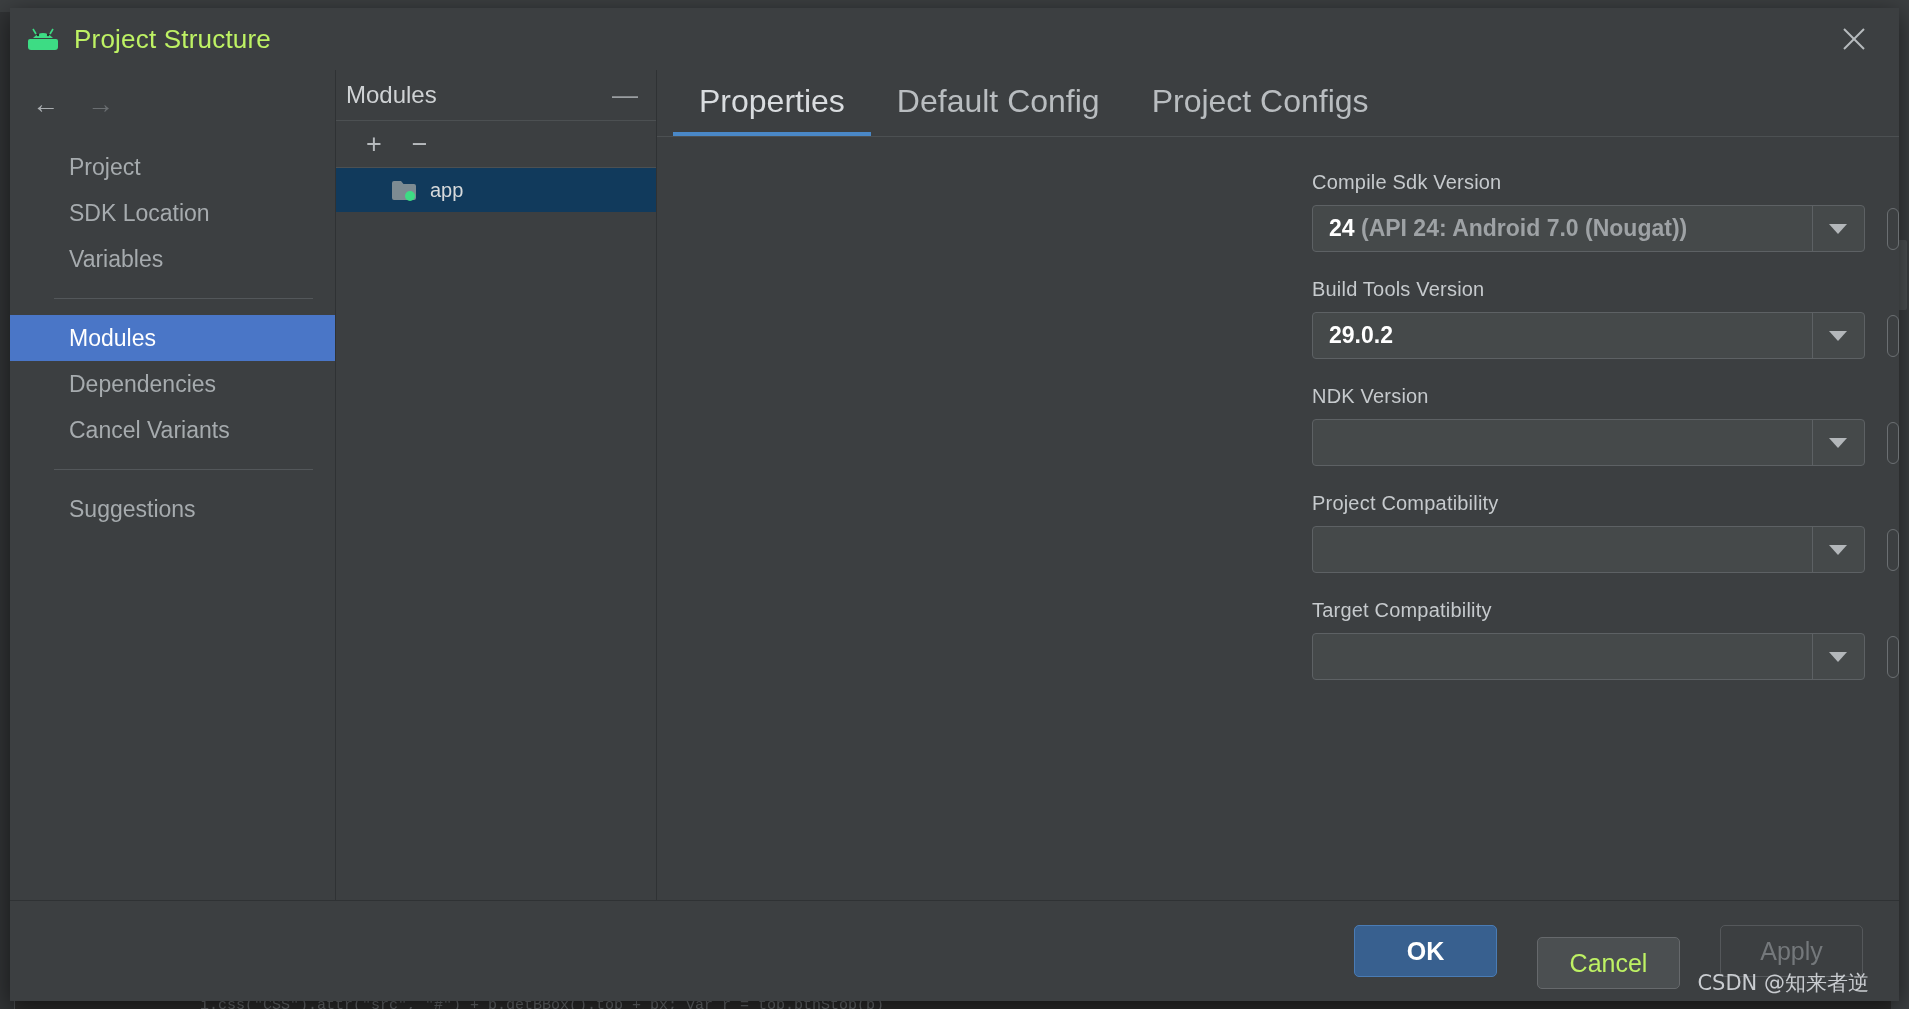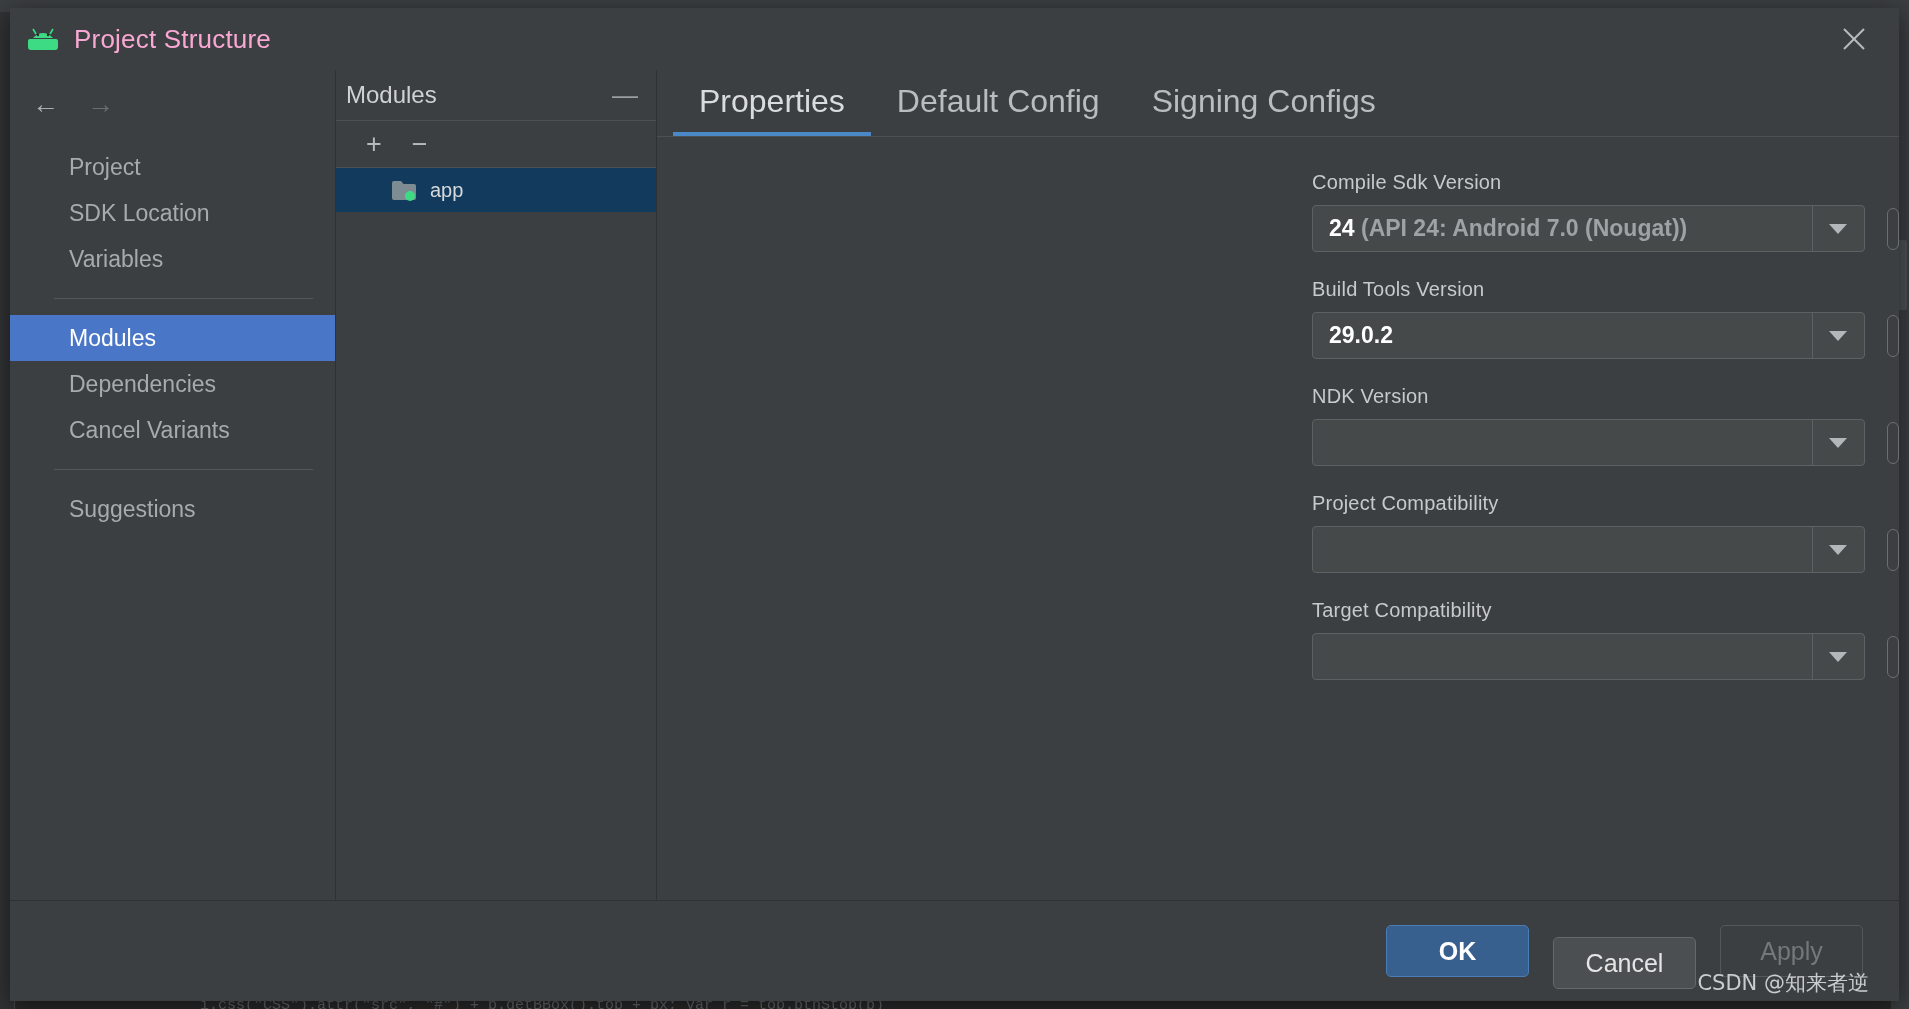--- a/index.html
+++ b/index.html
@@ -54,21 +54,21 @@
   
   .titlebar {
     height: 62px; flex: 0 0 62px;
     display: flex; align-items: center;
     padding-left: 16px;
     position: relative;
     background: #3c3f41;
   }
   .android-icon { width: 34px; height: 24px; position: relative; flex: 0 0 auto; margin-right: 14px;}
   .title-text {
-    font-size: 26px; color: #f9a8d4; letter-spacing: .2px;
+    font-size: 26px; color: #bef264; letter-spacing: .2px;
   }
   .close-btn {
     position: absolute; right: 22px; top: 50%; transform: translateY(-50%);
     width: 46px; height: 46px; display: flex; align-items: center; justify-content: center;
     cursor: pointer;
   }
   .close-btn svg { display:block; }
 
   
   .body { flex: 1 1 auto; display: flex; min-height: 0; }
@@ -191,34 +191,34 @@
     margin-left: 10px;
     cursor: pointer;
     box-sizing: border-box;
   }
 
   
   .footer {
     height: 100px; flex: 0 0 100px;
     border-top: 1px solid #2f3234;
     display: flex; align-items: center; justify-content: flex-end;
-    gap: 24px; padding-right: 36px;
+    gap: 40px; padding-right: 36px;
     position: relative;
   }
   .btn {
     min-width: 143px; height: 52px;
     border-radius: 5px;
     display: flex; align-items: center; justify-content: center;
     font-size: 25px;
     box-sizing: border-box;
     cursor: pointer;
     padding: 0 18px;
   }
   .btn.primary { background: #38608f; border: 1px solid #4a7cb5; color: #ffffff; font-weight: bold; }
-  .btn.normal  { background: #4b4f51; border: 1px solid #66696c; color: #e5e5e5; margin-top: 24px; }
+  .btn.normal  { background: #4b4f51; border: 1px solid #66696c; color: #bef264; margin-top: 24px; }
   .btn.disabled{ background: transparent; border: 1px solid #55585b; color: #74787b; cursor: default; }
   .watermark {
     position: absolute; right: 30px; bottom: 4px;
     font-size: 21px; color: #c9ccd0;
     font-family: "DejaVu Sans", sans-serif;
     pointer-events: none;
   }
 </style>
 </head>
 <body>
@@ -314,21 +314,21 @@
 
     <div class="main">
       <div class="tabs">
         <div class="tab active">
           <span>Properties</span>
         </div>
         <div class="tab">
           <span>Default Config</span>
         </div>
         <div class="tab">
-          <span>Signing Configs</span>
+          <span>Project Configs</span>
         </div>
       </div>
 
       <div class="form">
 
         <div class="field">
           <div class="field-label">Compile Sdk Version</div>
           <div class="field-row">
             <div class="combo">
               <div class="combo-value"><span>24</span><span class="muted"> (API 24: Android 7.0 (Nougat))</span></div>

